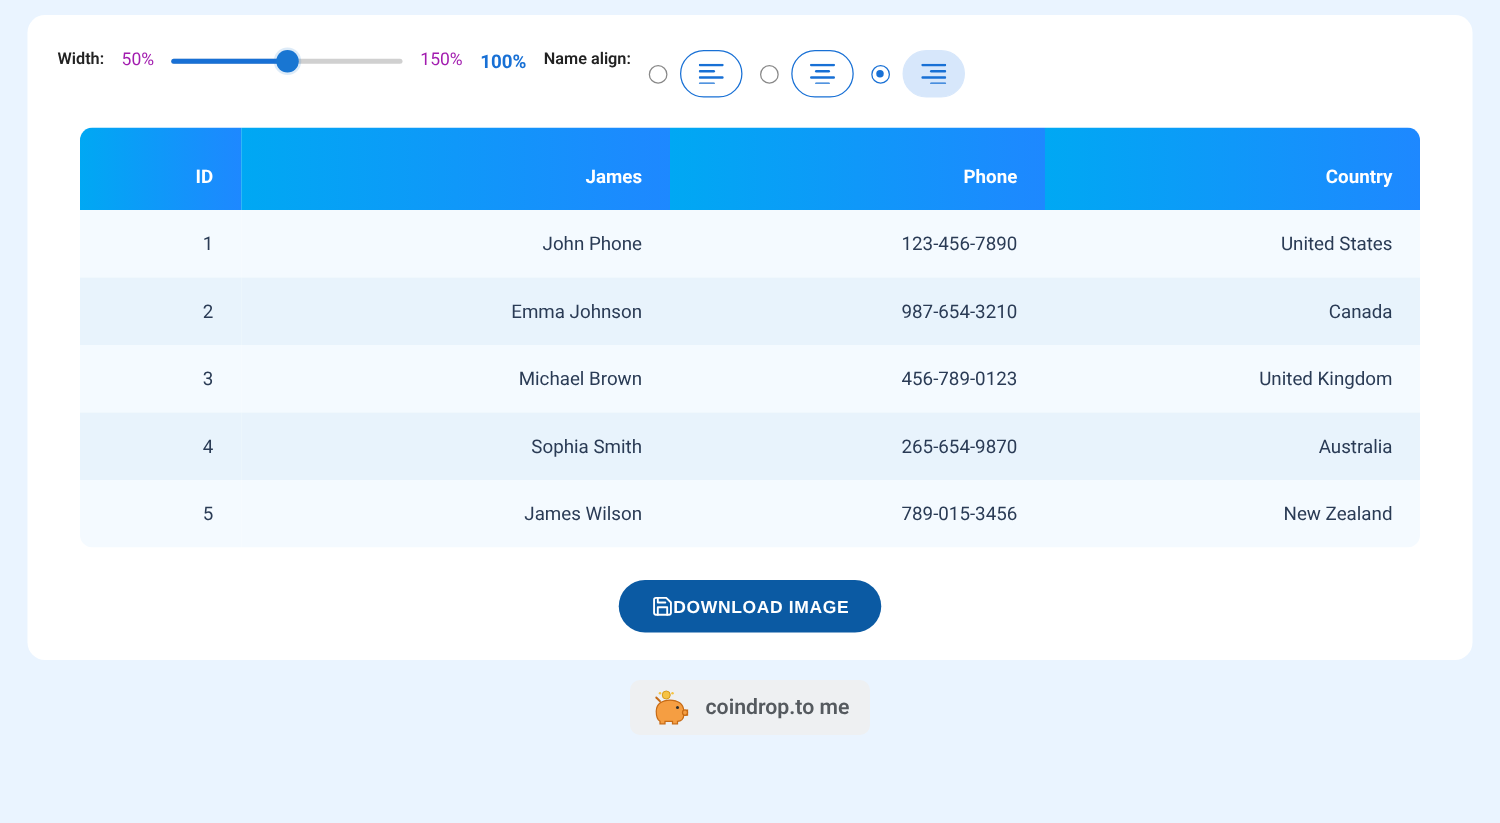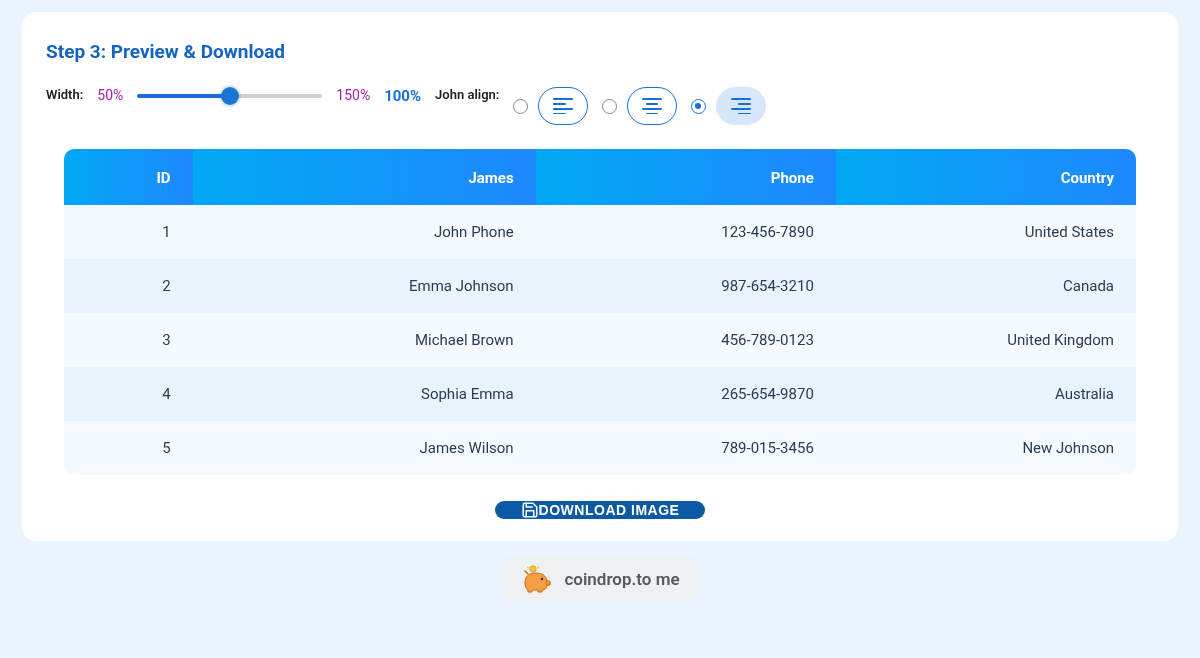--- a/index.html
+++ b/index.html
@@ -123,41 +123,41 @@
   border-collapse: collapse;
   border-radius: 10px;
   overflow: hidden;
 }
 thead th {
   background: linear-gradient(90deg, #00a8f3 0%, #1e88ff 100%);
   color: #fff;
   font-weight: 700;
   font-size: 15px;
   text-align: right;
-  padding: 20px 22px 18px 10px;
+  padding: 30px 22px 18px 10px;
 }
 tbody td {
   text-align: right;
   padding: 18px 22px 18px 10px;
   font-size: 15px;
   color: #2a3b55;
 }
 tbody tr:nth-child(odd) { background: #f4faff; }
 tbody tr:nth-child(even) { background: #e8f3fc; }
 .download-row {
   display: flex;
   justify-content: center;
   margin-top: 26px;
 }
 .download-btn {
   background: #0b5aa3;
   color: #fff;
   border: none;
   border-radius: 24px;
-  padding: 0 26px;
+  padding: 12px 26px;
   font-size: 14px;
   font-weight: 600;
   letter-spacing: 0.5px;
   display: flex;
   align-items: center;
   cursor: pointer;
 }
 .coindrop-row {
   display: flex;
   justify-content: center;
@@ -175,36 +175,35 @@
 .coindrop-text {
   font-size: 17px;
   font-weight: 600;
   color: #555a5f;
 }
 </style>
 </head>
 <body>
 
 <div class="card">
-  <h2 class="step-title">Step 3: Preview &amp; Download</h2>
 
   <div class="controls">
     <span class="label-text">Width:</span>
     <span class="width-min">50%</span>
 
     <div class="slider-wrap">
       <div class="slider-track"></div>
       <div class="slider-fill"></div>
       <div class="slider-thumb"></div>
     </div>
 
     <span class="width-max">150%</span>
     <span class="width-value">100%</span>
 
-    <span class="label-text">John align:</span>
+    <span class="label-text">Name align:</span>
 
     <div class="align-group">
       <span class="radio"></span>
       <button class="align-btn">
         <svg width="20" height="16" viewBox="0 0 20 16" fill="none" stroke="#1870d5" stroke-width="2" stroke-linecap="round">
           <line x1="1" y1="1" x2="19" y2="1"></line>
           <line x1="1" y1="6" x2="12" y2="6"></line>
           <line x1="1" y1="11" x2="19" y2="11"></line>
           <line x1="1" y1="16" x2="12" y2="16"></line>
         </svg>
@@ -260,29 +259,29 @@
           <td>Canada</td>
         </tr>
         <tr>
           <td>3</td>
           <td>Michael Brown</td>
           <td>456-789-0123</td>
           <td>United Kingdom</td>
         </tr>
         <tr>
           <td>4</td>
-          <td>Sophia Emma</td>
+          <td>Sophia Smith</td>
           <td>265-654-9870</td>
           <td>Australia</td>
         </tr>
         <tr>
           <td>5</td>
           <td>James Wilson</td>
           <td>789-015-3456</td>
-          <td>New Johnson</td>
+          <td>New Zealand</td>
         </tr>
       </tbody>
     </table>
   </div>
 
   <div class="download-row">
     <button class="download-btn">
       <svg width="18" height="18" viewBox="0 0 24 24" fill="none" stroke="#fff" stroke-width="2" stroke-linecap="round" stroke-linejoin="round">
         <path d="M19 21H5a2 2 0 0 1-2-2V5a2 2 0 0 1 2-2h11l5 5v11a2 2 0 0 1-2 2z"></path>
         <polyline points="17 21 17 13 7 13 7 21"></polyline>

